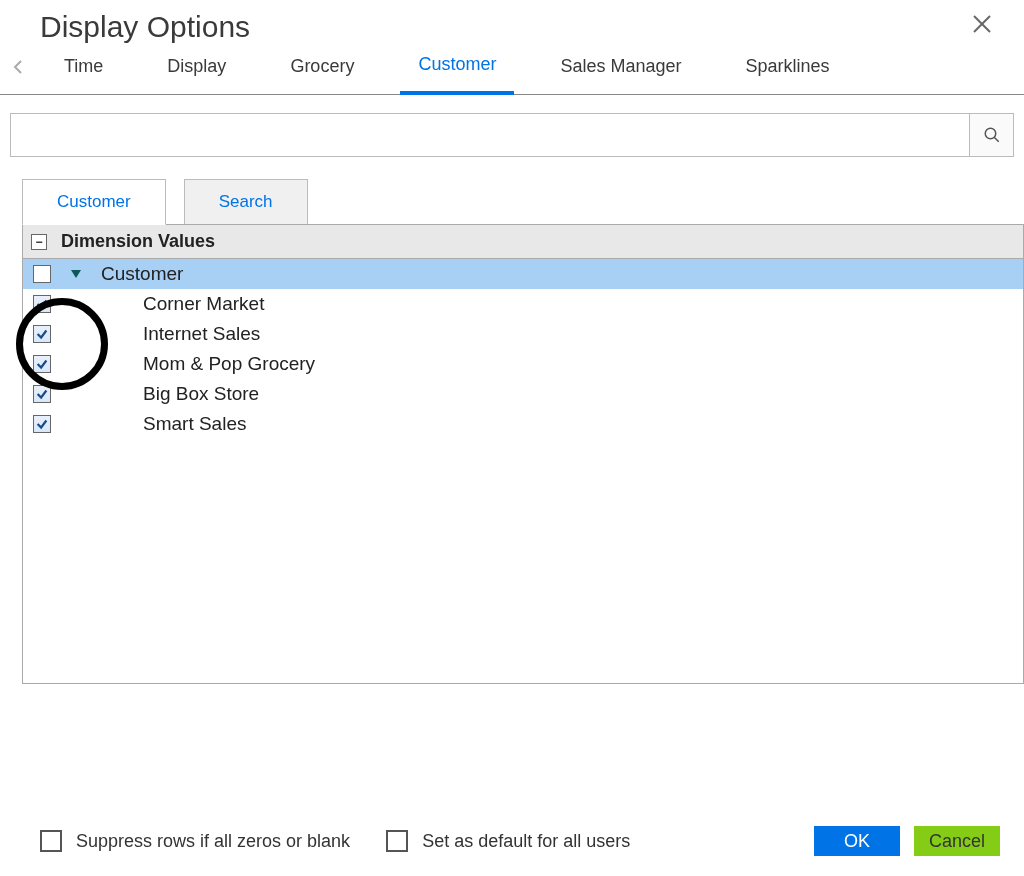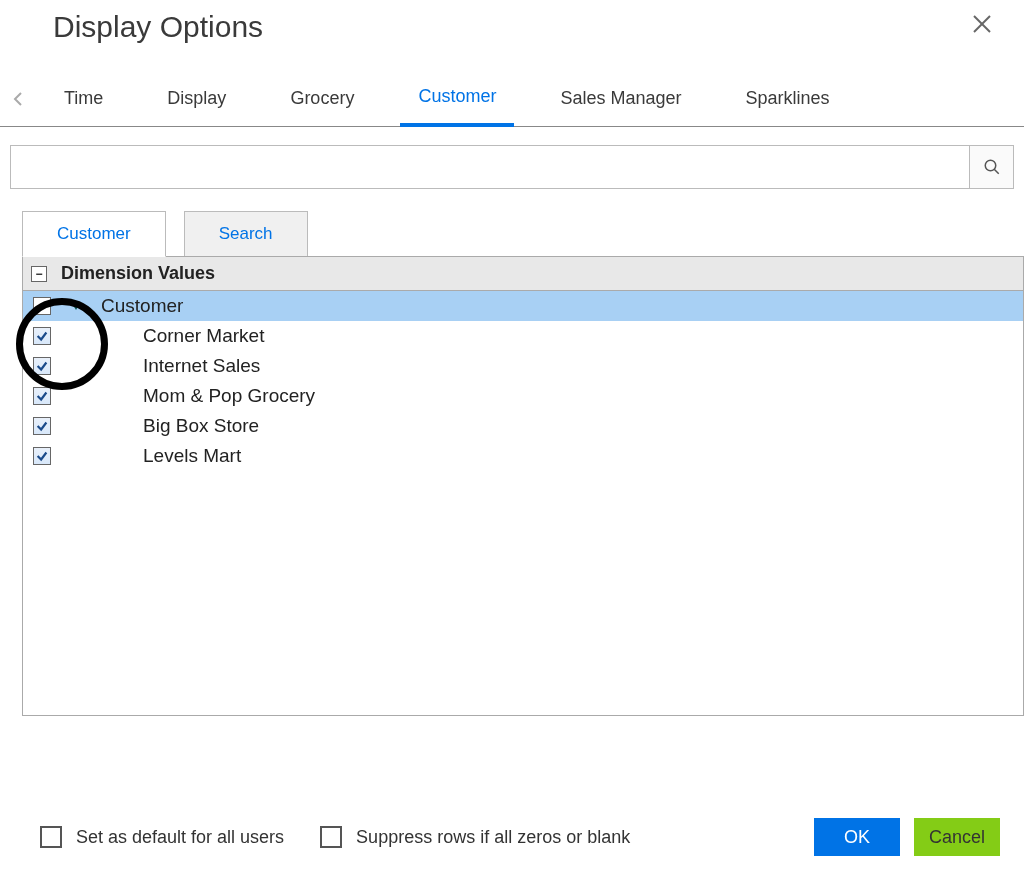--- a/index.html
+++ b/index.html
@@ -8,39 +8,38 @@
       background: #fff;
       width: 1024px;
       height: 876px;
       overflow: hidden;
       position: relative;
     }
     .header {
       display: flex;
       justify-content: space-between;
       align-items: center;
-      padding: 8px 20px 8px 53px;
+      padding: 8px 20px 8px 40px;
     }
     .dialog-title {
       font-size: 30px;
       font-weight: 400;
       color: #3a3a3a;
     }
     .close-btn {
       font-size: 28px;
       color: #666;
       cursor: pointer;
       font-weight: 300;
       line-height: 1;
       padding: 4px 10px;
     }
     .tabs-wrap {
       position: relative;
       border-bottom: 1px solid #888;
-      margin-top: 32px;
     }
     .tabs {
       display: flex;
       align-items: center;
       padding-left: 8px;
     }
     .tab-chevron {
       color: #aaa;
       font-size: 18px;
       padding: 0 8px 8px 4px;
@@ -186,21 +185,21 @@
       margin-right: 36px;
     }
     .foot-check .box {
       width: 22px; height: 22px;
       border: 2px solid #555;
       margin-right: 14px;
       cursor: pointer;
     }
     .footer-spacer { flex: 1; }
     .btn {
-      height: 38px;
+      height: 30px;
       min-width: 86px;
       font-size: 18px;
       cursor: pointer;
       border: none;
       margin-left: 14px;
     }
     .btn.primary { background: #0073e6; color: #fff; }
     .btn.secondary { background: #84cc16; color: #333; }
   </style>
 </head>
@@ -289,32 +288,32 @@
           </svg>
         </span>
       <span class="tree-label">Big Box Store</span>
     </div>
     <div class="tree-row child">
       <span class="tree-check checked">
           <svg viewBox="0 0 16 16">
             <polyline points="3,8 7,12 13,4"></polyline>
           </svg>
         </span>
-      <span class="tree-label">Levels Mart</span>
+      <span class="tree-label">Smart Sales</span>
     </div>
   </div>
 </div>
 
 <div class="annotation-circle"></div>
 
 <div class="footer">
+  <label class="foot-check">
+    <span class="box"></span>
+    <span>Suppress rows if all zeros or blank</span>
+  </label>
   <label class="foot-check">
     <span class="box"></span>
     <span>Set as default for all users</span>
   </label>
-  <label class="foot-check">
-    <span class="box"></span>
-    <span>Suppress rows if all zeros or blank</span>
-  </label>
   <div class="footer-spacer"></div>
   <button class="btn primary">OK</button>
   <button class="btn secondary">Cancel</button>
 </div>
 
 </body></html>

